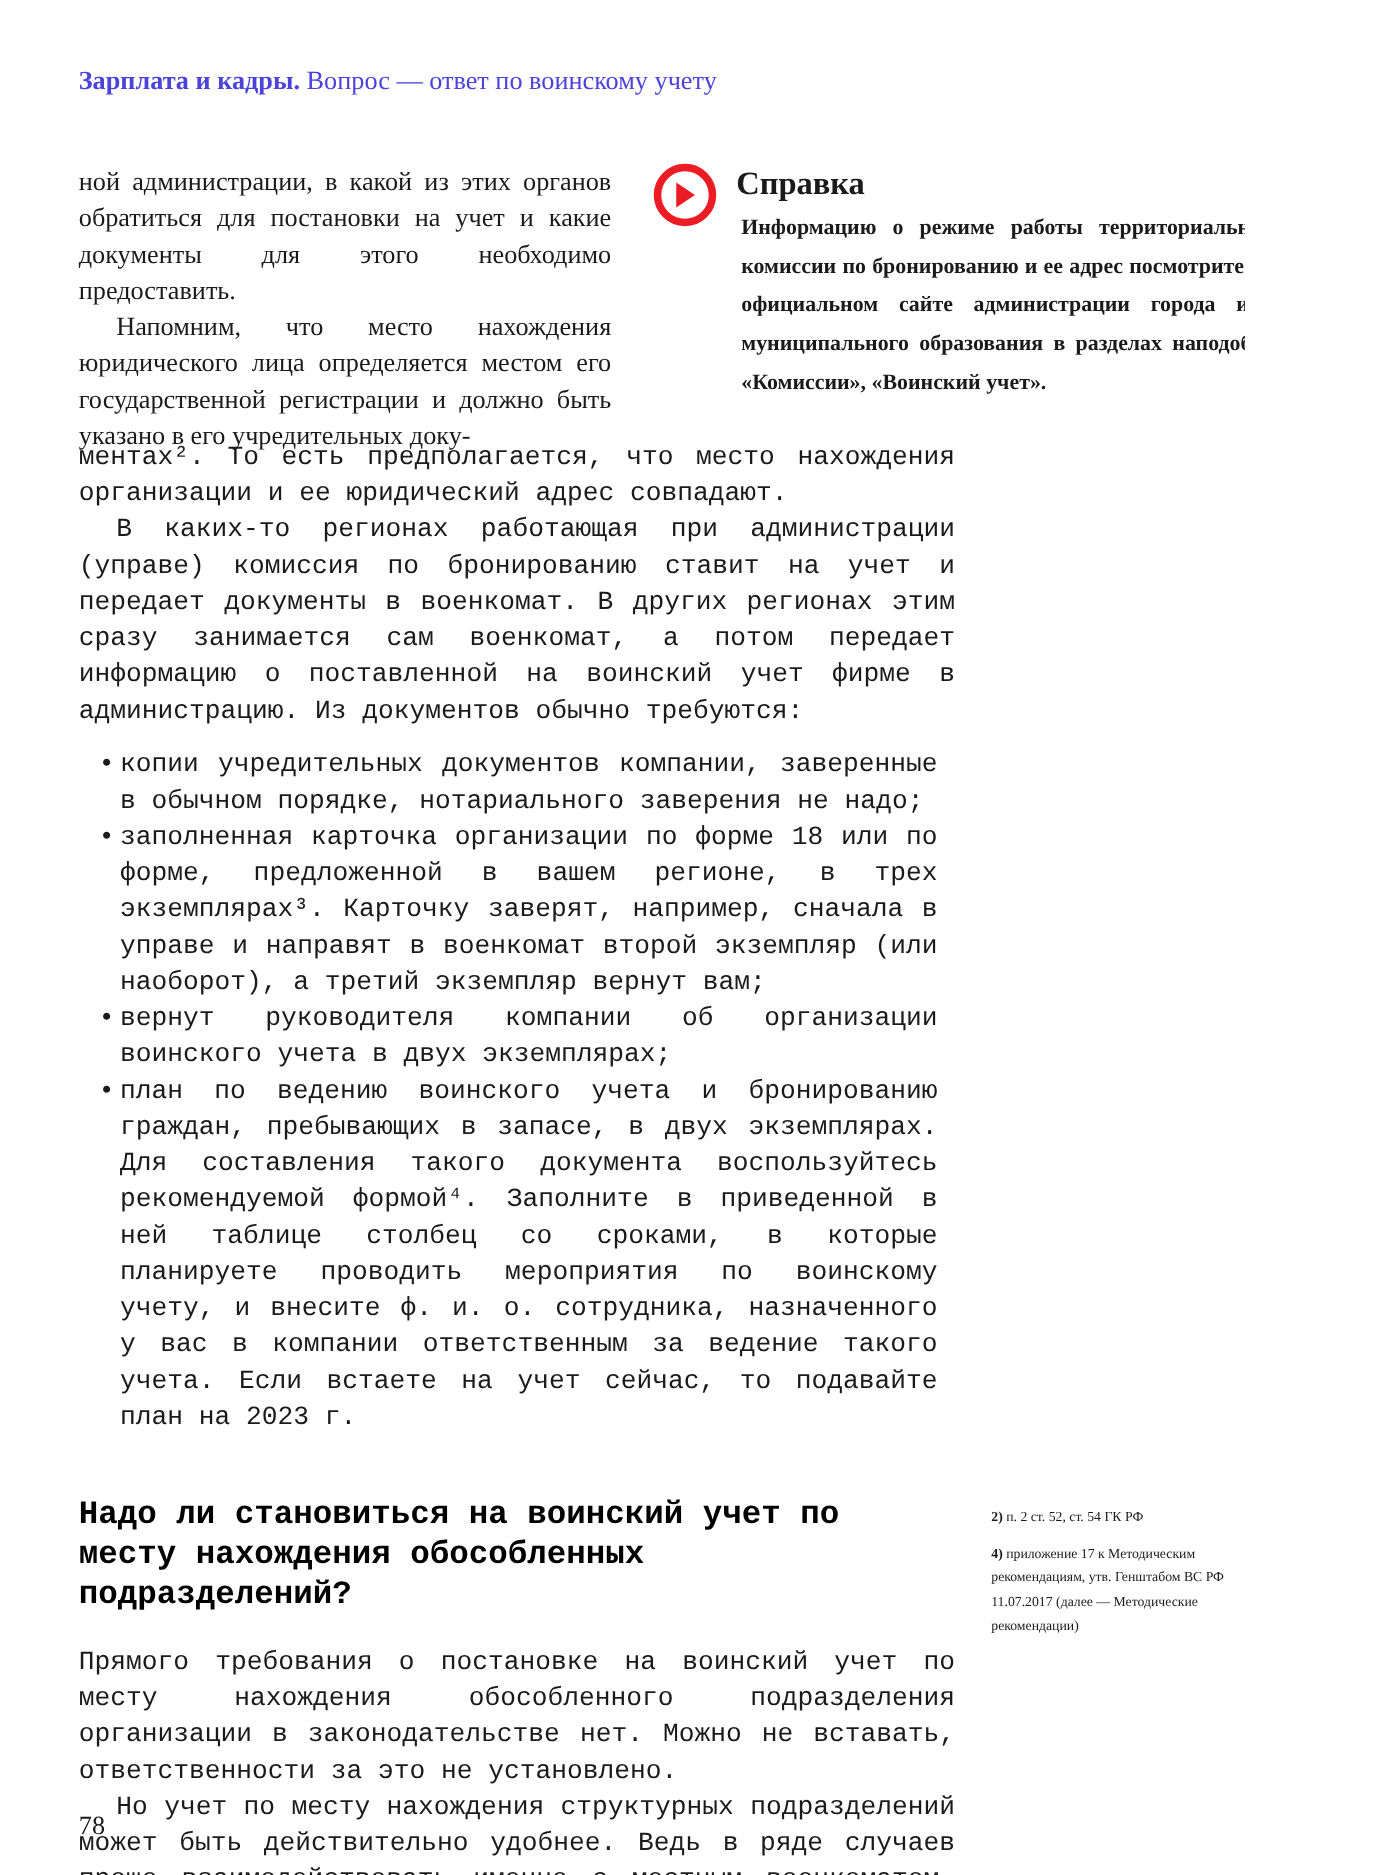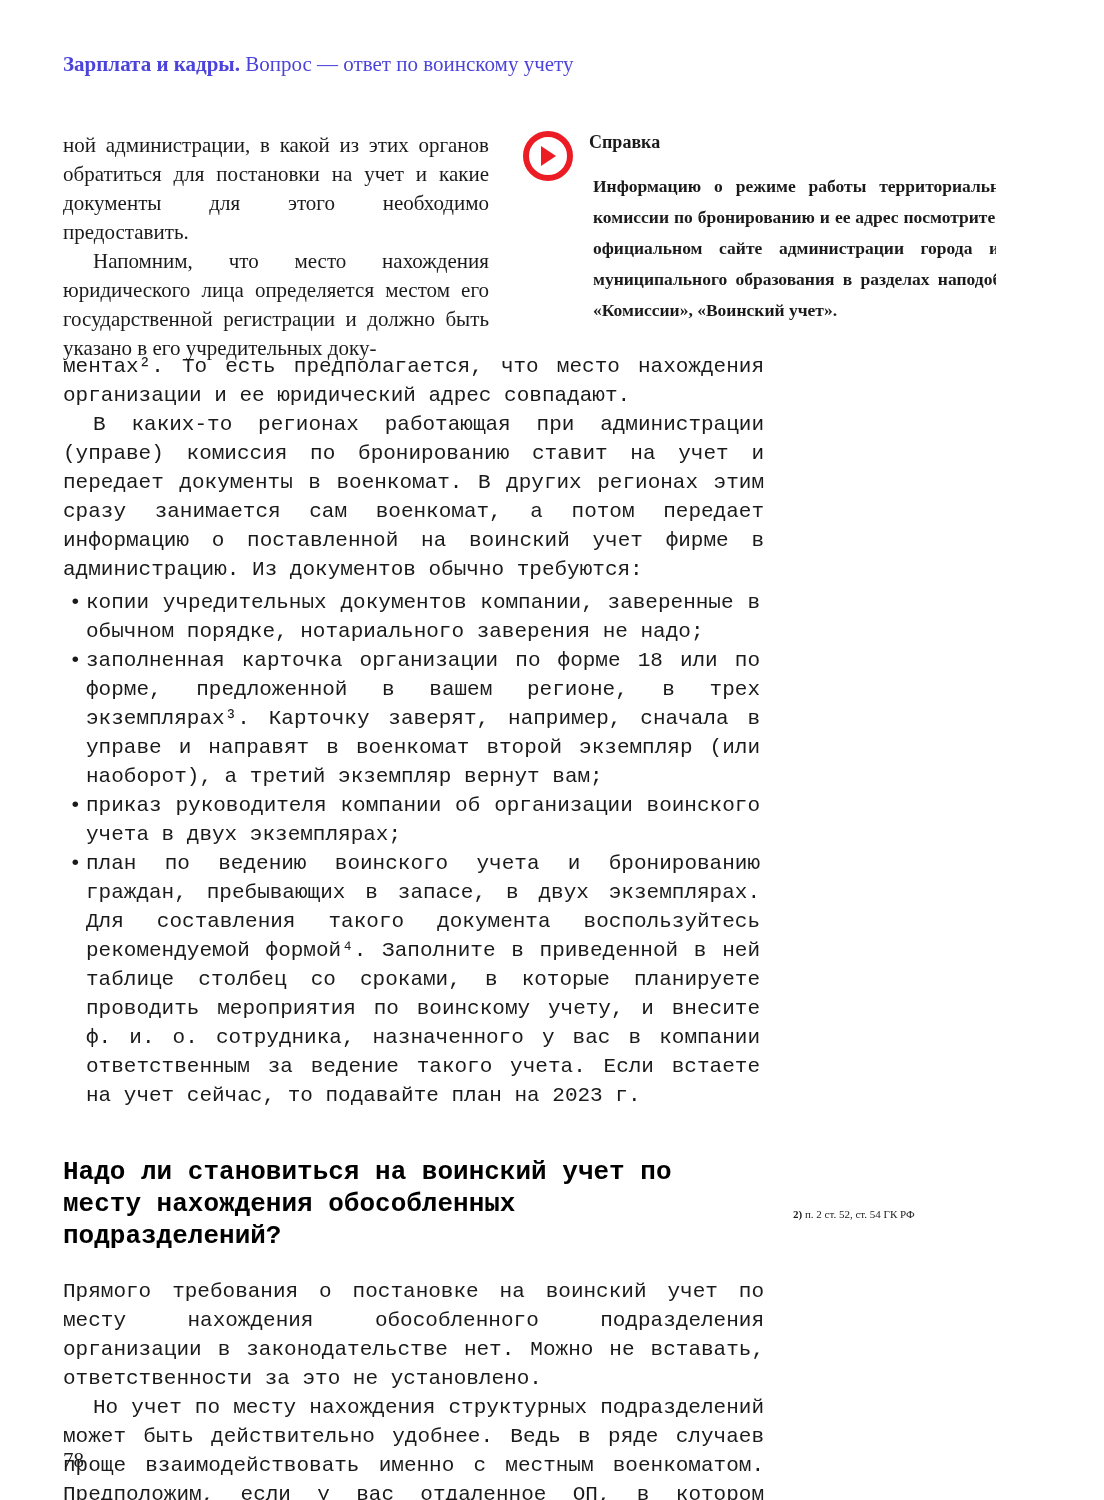--- a/index.html
+++ b/index.html
@@ -55,44 +55,44 @@
   .note-icon .tri {
     position: absolute;
     left: 12px; top: 9px;
     width: 0; height: 0;
     border-top: 10px solid transparent;
     border-bottom: 10px solid transparent;
     border-left: 15px solid #ec1c24;
   }
   .note-text { margin-left: 16px; width: 440px; }
   .note-title {
-    font-size: 18px;
+    font-size: 26px;
     font-weight: bold;
-    margin: 1px 0 18px 0;
+    margin: 1px 0 4px 0;
   }
   .note-body {
     font-size: 17.5px;
     font-weight: bold;
     line-height: 31px;
     text-align: justify;
     margin: 4px;
   }
   
   .main {
     position: absolute;
     left: 63px; top: 352px;
     width: 701px;
     font-size: 21px;
     line-height: 29px;
     text-align: justify;
     font-family: Liberation Mono, monospace;
   }
   .main p { margin: 0; }
   .main p.indent { text-indent: 30px; }
-  .bullet-list { margin: 4px; padding: 0; list-style: none; }
+  .bullet-list { margin: 14px; padding: 0; list-style: none; }
   .bullet-list li {
     position: relative;
     padding-left: 19px;
     margin: 0;
   }
   .bullet-list li::before {
     content: "\2022";
     position: absolute;
     left: 2px;
     top: 0;
@@ -148,31 +148,34 @@
       </div>
     </div>
   </div>
 
   <div class="main">
     <p>ментах². То есть предполагается, что место нахождения организации и ее юридический адрес совпадают.</p>
     <p class="indent">В каких-то регионах работающая при администрации (управе) комиссия по бронированию ставит на учет и передает документы в военкомат. В других регионах этим сразу занимается сам военкомат, а потом передает информацию о поставленной на воинский учет фирме в администрацию. Из документов обычно требуются:</p>
     <ul class="bullet-list">
       <li>копии учредительных документов компании, заверенные в обычном порядке, нотариального заверения не надо;</li>
       <li>заполненная карточка организации по форме 18 или по форме, предложенной в вашем регионе, в трех экземплярах³. Карточку заверят, например, сначала в управе и направят в военкомат второй экземпляр (или наоборот), а третий экземпляр вернут вам;</li>
-      <li>приказ руководителя компании об организации воинского учета в двух экземплярах;</li>
+      <li>вернут руководителя компании об организации воинского учета в двух экземплярах;</li>
       <li>план по ведению воинского учета и бронированию граждан, пребывающих в запасе, в двух экземплярах. Для составления такого документа воспользуйтесь рекомендуемой формой⁴. Заполните в приведенной в ней таблице столбец со сроками, в которые планируете проводить мероприятия по воинскому учету, и внесите ф. и. о. сотрудника, назначенного у вас в компании ответственным за ведение такого учета. Если встаете на учет сейчас, то подавайте план на 2023 г.</li>
     </ul>
 
     <h2 class="question-heading">Надо ли становиться на воинский учет по месту нахождения обособленных подразделений?</h2>
 
     <p>Прямого требования о постановке на воинский учет по месту нахождения обособленного подразделения организации в законодательстве нет. Можно не вставать, ответственности за это не установлено.</p>
     <p class="indent">Но учет по месту нахождения структурных подразделений может быть действительно удобнее. Ведь в ряде случаев проще взаимодействовать именно с местным военкоматом. Предположим, если у вас отдаленное ОП, в котором трудятся работники, проживающие в регионе и там же приписанные к военкомату. Уточните в местном военкомате, можно ли встать там на учет и все вопросы по воинскому</p>
   </div>
 
   <div class="footnotes">
     <p class="footnote">
       <span class="fn-num">2)</span><span> п. 2 ст. 52, ст. 54 ГК РФ</span>
     </p>
+    <p class="footnote">
+      <span class="fn-num">4)</span><span> приложение 17 к Методическим рекомендациям, утв. Генштабом ВС РФ 11.07.2017 (далее — Методические рекомендации)</span>
+    </p>
   </div>
 
   <div class="page-number">78</div>
 
 </div>
 
 </body></html>

